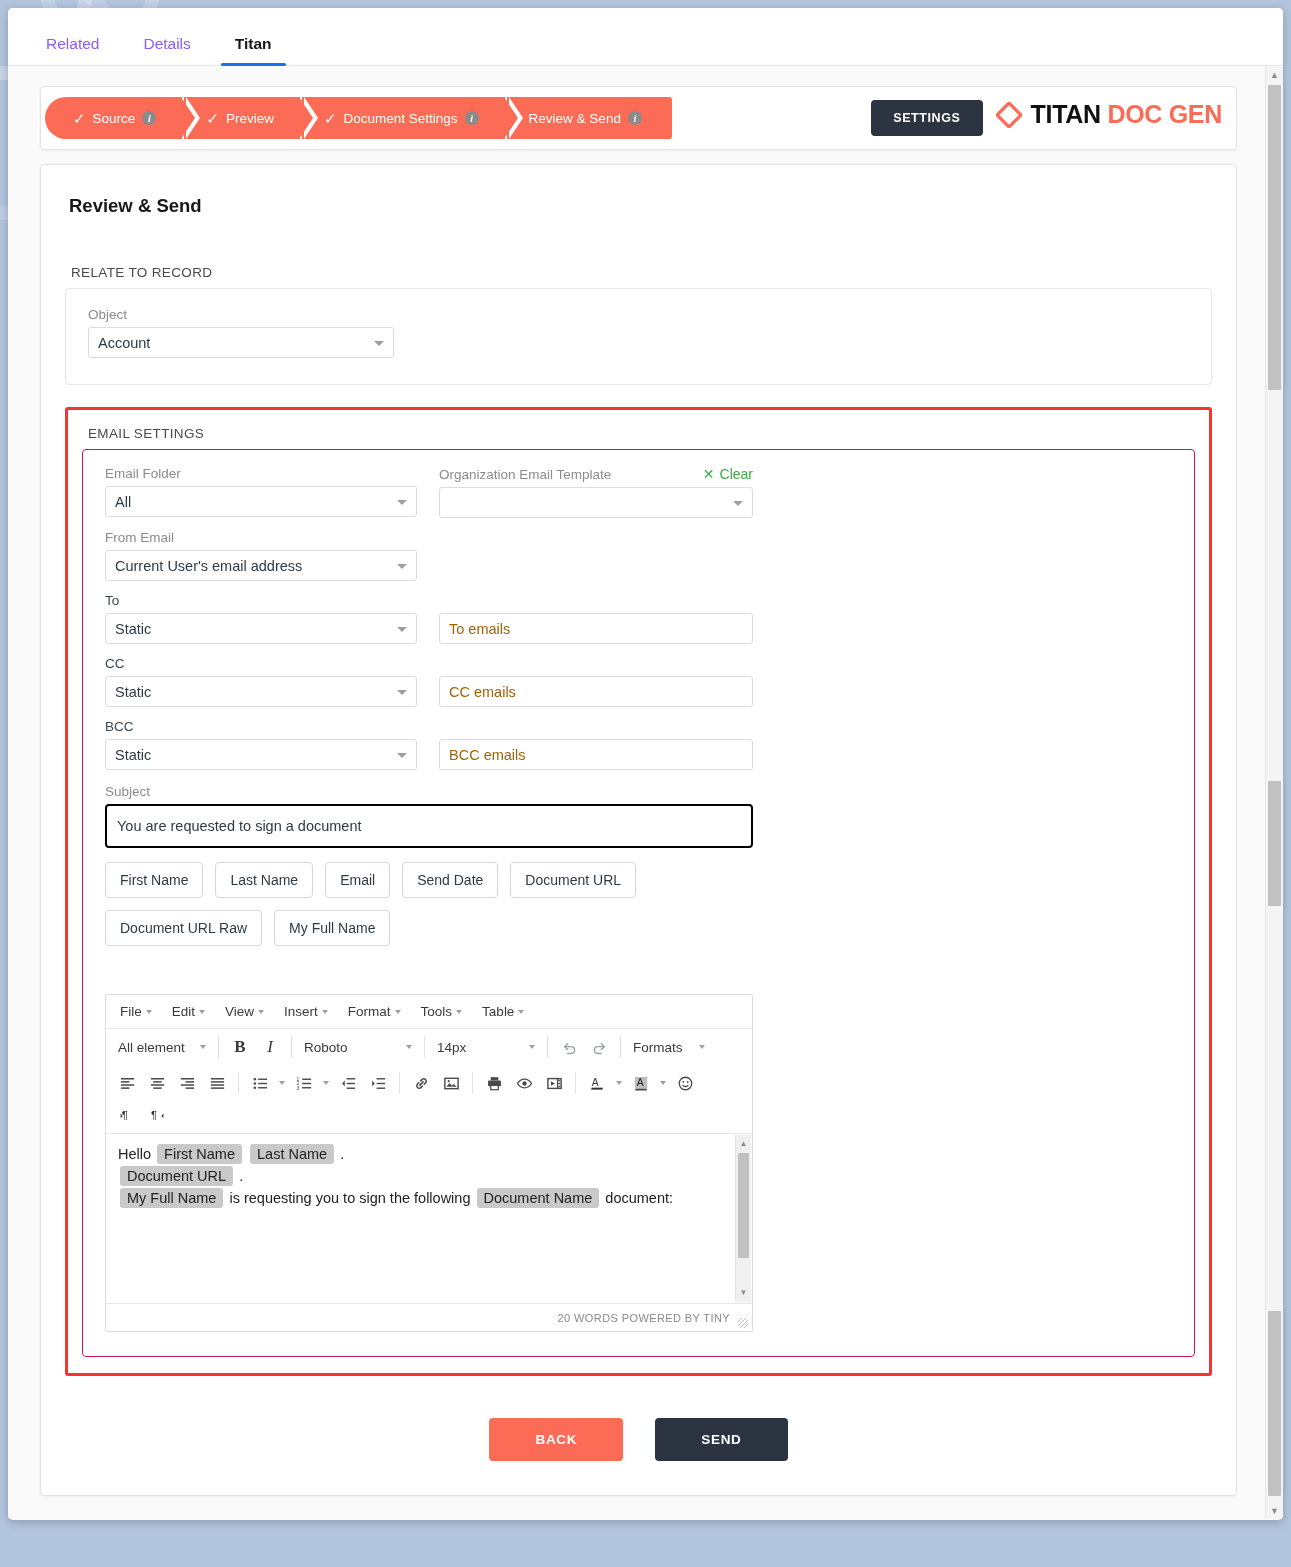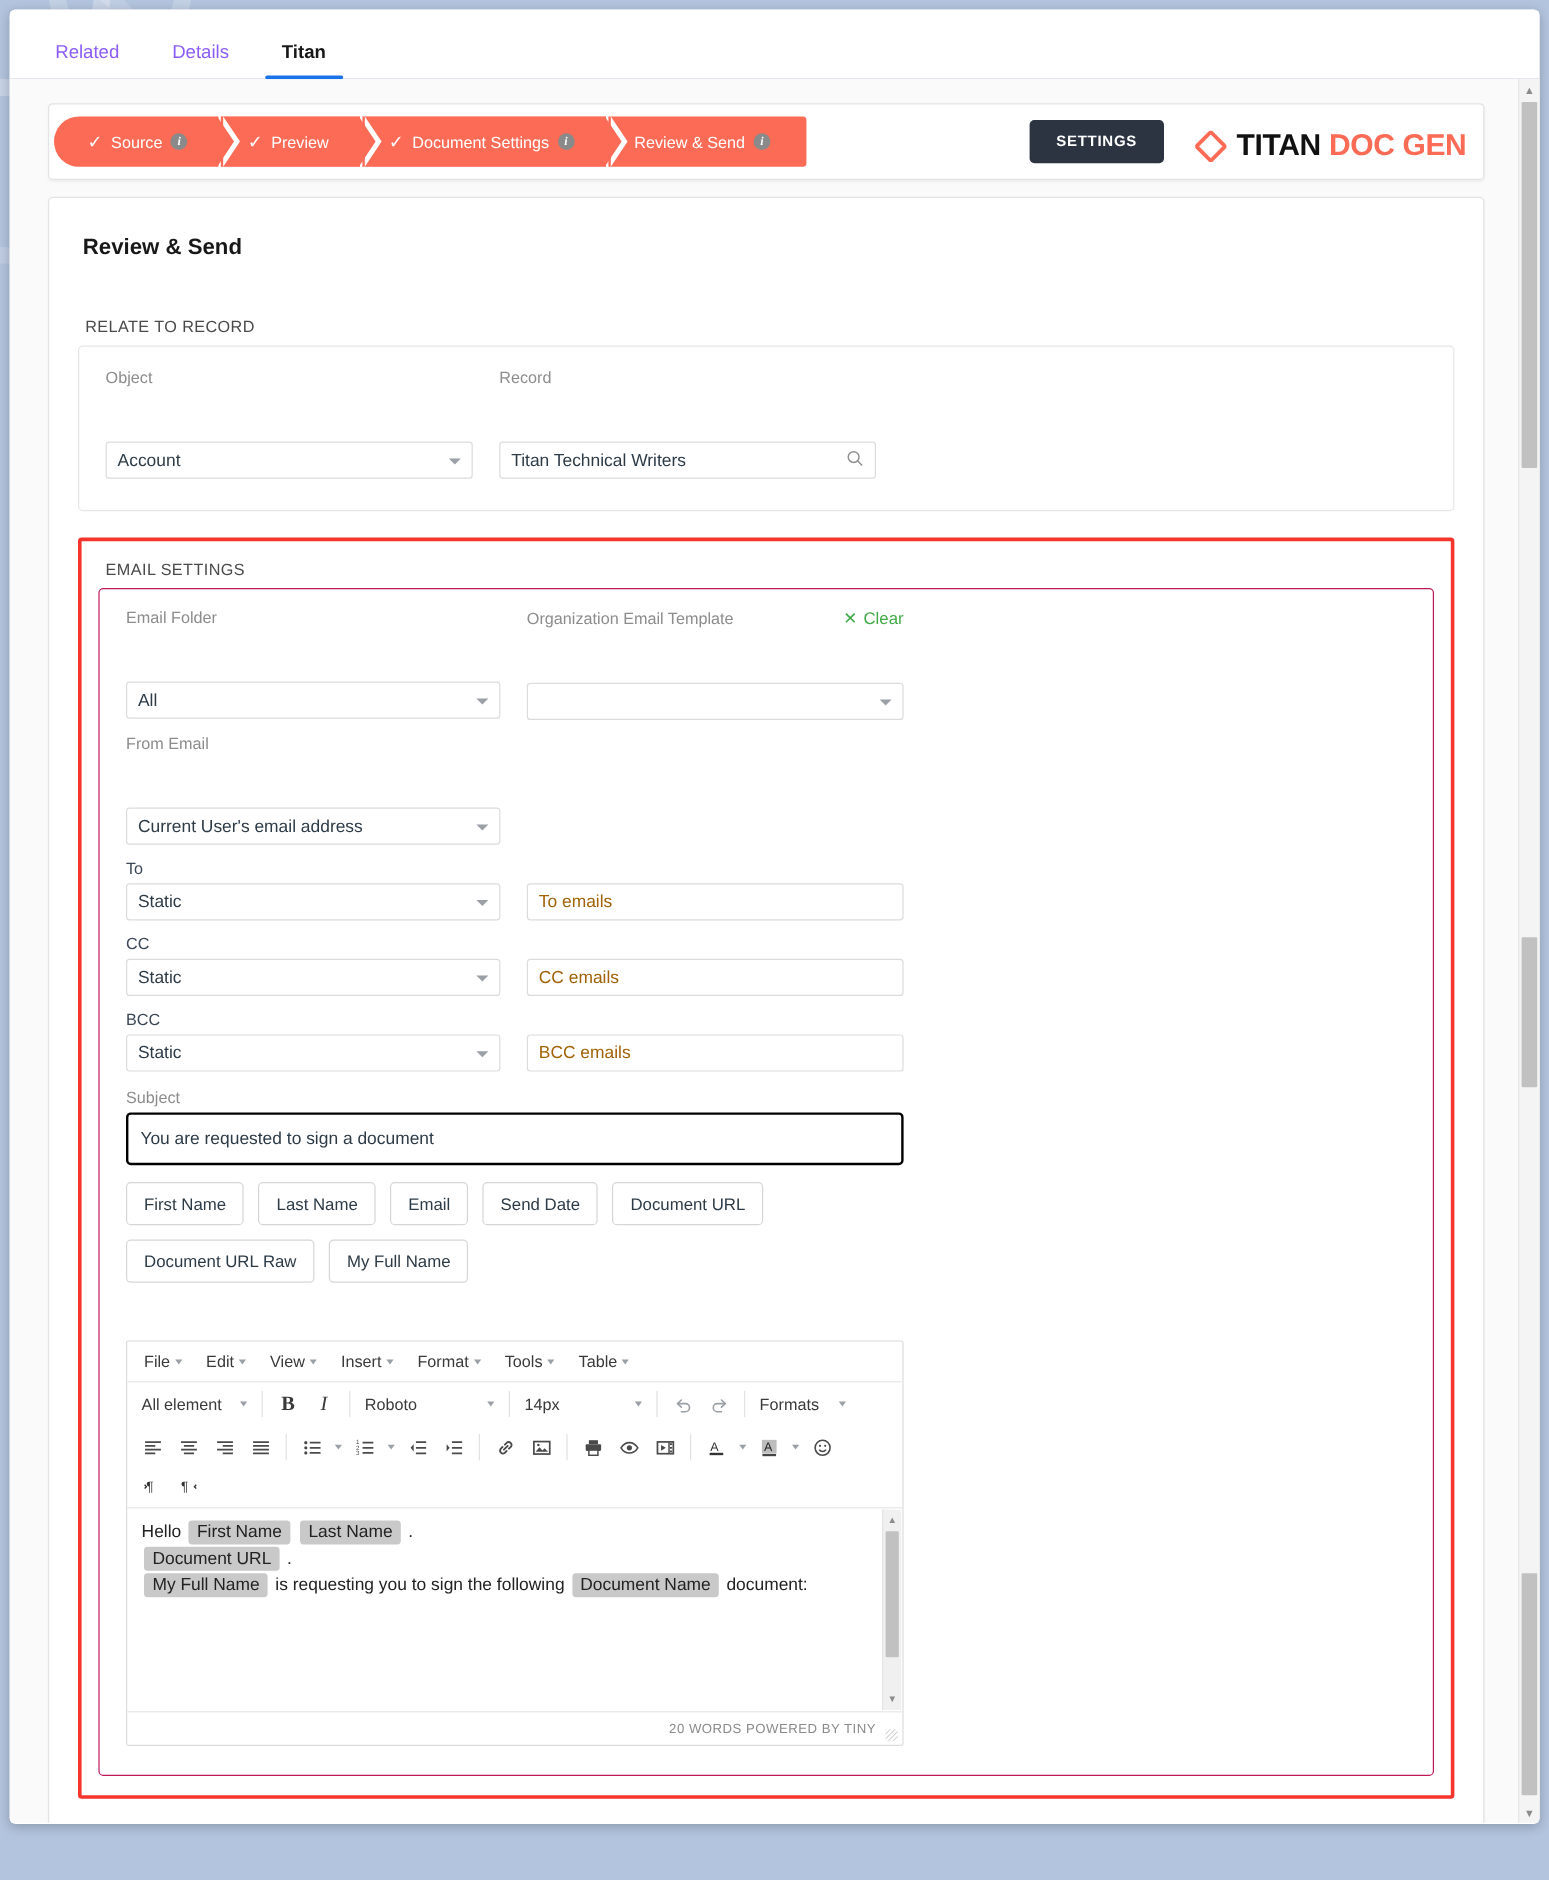--- a/index.html
+++ b/index.html
@@ -59,21 +59,21 @@
     border-left:14px solid #fff; z-index:1;
   }
   .step:last-child { border-top-right-radius:3px; border-bottom-right-radius:3px; padding-right:30px; }
   .step:last-child:before, .step:last-child:after { display:none; }
   .step .chk { font-size:15px; line-height:1; }
   .info-dot {
     display:inline-flex; align-items:center; justify-content:center;
     width:14px; height:14px; border-radius:50%; background:#8a8a8a; color:#fff;
     font-size:10px; font-weight:bold; font-style:italic; font-family:"Liberation Serif", serif;
   }
-  .brandzone { display:flex; align-items:flex-end; gap:26px; }
+  .brandzone { display:flex; align-items:flex-start; gap:13px; }
   .settings-btn {
     background:#2b3440; color:#fff; border:none; border-radius:4px;
     padding:11px 22px; font-size:12.5px; font-weight:bold; letter-spacing:.6px; cursor:pointer;
   }
   .logo { display:flex; align-items:center; gap:9px; }
   .logo .mark { width:26px; height:26px; }
   .logo .txt { font-size:25px; font-weight:bold; letter-spacing:-0.3px; }
   .logo .txt .b { color:#111; }
   .logo .txt .o { color:#fb6b55; }
 
@@ -82,21 +82,21 @@
     margin-top:14px; background:#fff; border:1px solid #e3e3e3; border-radius:4px;
     padding:22px 24px 34px 24px; box-shadow:0 1px 2px rgba(0,0,0,0.04);
   }
   .panel-title { font-size:18.5px; font-weight:bold; color:#181818; margin:8px 0 0 4px; }
 
   .section-label { font-size:13.5px; color:#4a4a4a; letter-spacing:.35px; margin:48px 0 8px 6px; }
 
   .fieldbox { border:1px solid #e6e6e6; border-radius:4px; padding:18px 22px 26px 22px; }
 
   .row { display:flex; gap:22px; }
-  .fld { display:flex; flex-direction:column;gap:41px; }
+  .fld { display:flex; flex-direction:column; }
   .fld-label { font-size:13.5px; color:#8c8c8c; margin-bottom:5px; }
   .fld-label.dark { color:#3b4754; }
 
   .select, .textin {
     height:31px; border:1px solid #dcdcdc; border-radius:3px; background:#fff;
     font-size:14.5px; color:#2d3b47; padding:0 9px; display:flex; align-items:center;
     position:relative; cursor:pointer;
   }
   .select .caret {
     position:absolute; right:9px; top:50%; margin-top:-2px;
@@ -243,32 +243,20 @@
 
         <div class="fieldbox">
           <div class="row">
             <div class="fld w-obj">
               <span class="fld-label">Object</span>
               <div class="select">
                 <span>Account</span>
                 <span class="caret"></span>
               </div>
             </div>
-            <div class="fld w-rec">
-              <span class="fld-label">Record</span>
-              <div class="textin">
-                <span>Titan Technical Writers</span>
-                <span class="search-ic">
-                  <svg width="15" height="15" viewBox="0 0 16 16">
-                      <circle cx="6.8" cy="6.8" r="4.8" fill="none" stroke="#8e8e8e" stroke-width="1.3"></circle>
-                      <line x1="10.4" y1="10.4" x2="14.4" y2="14.4" stroke="#8e8e8e" stroke-width="1.3"></line>
-                    </svg>
-                </span>
-              </div>
-            </div>
           </div>
         </div>
 
         <div class="email-wrap">
           <div class="section-label" style="margin:4px 0 4px 6px">EMAIL SETTINGS</div>
 
           <div class="email-box">
             <div class="row">
               <div class="fld w-half">
                 <span class="fld-label">Email Folder</span>

